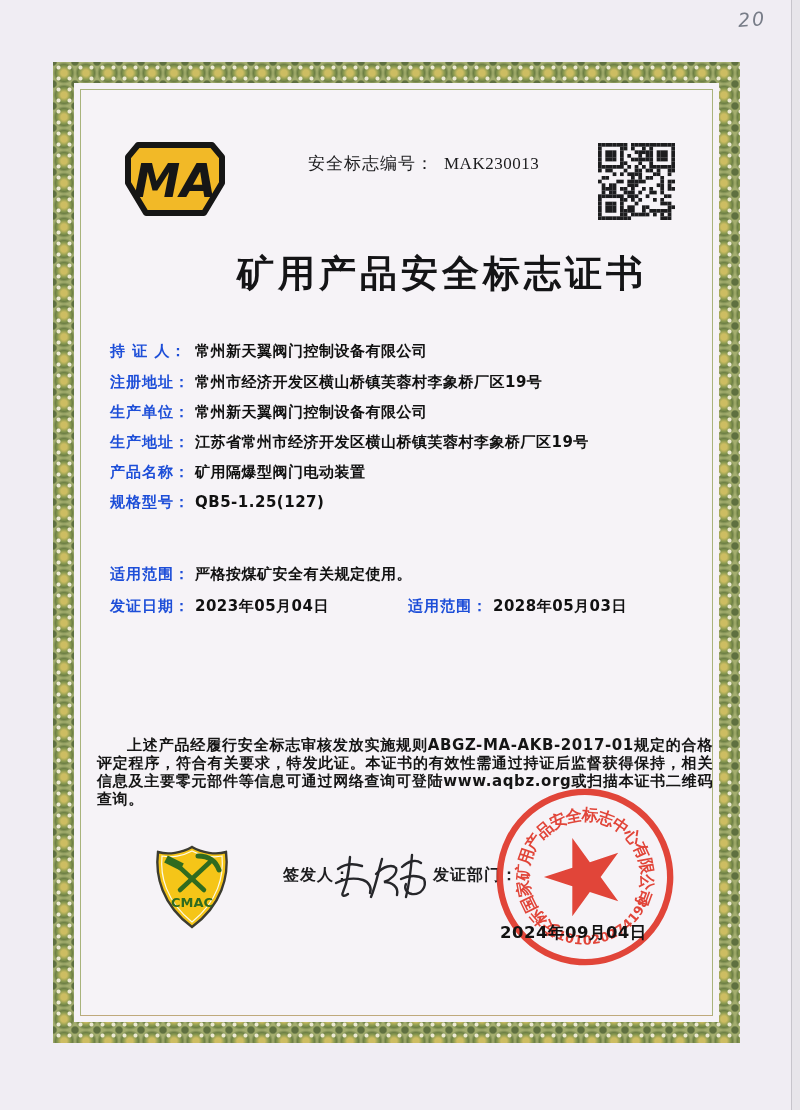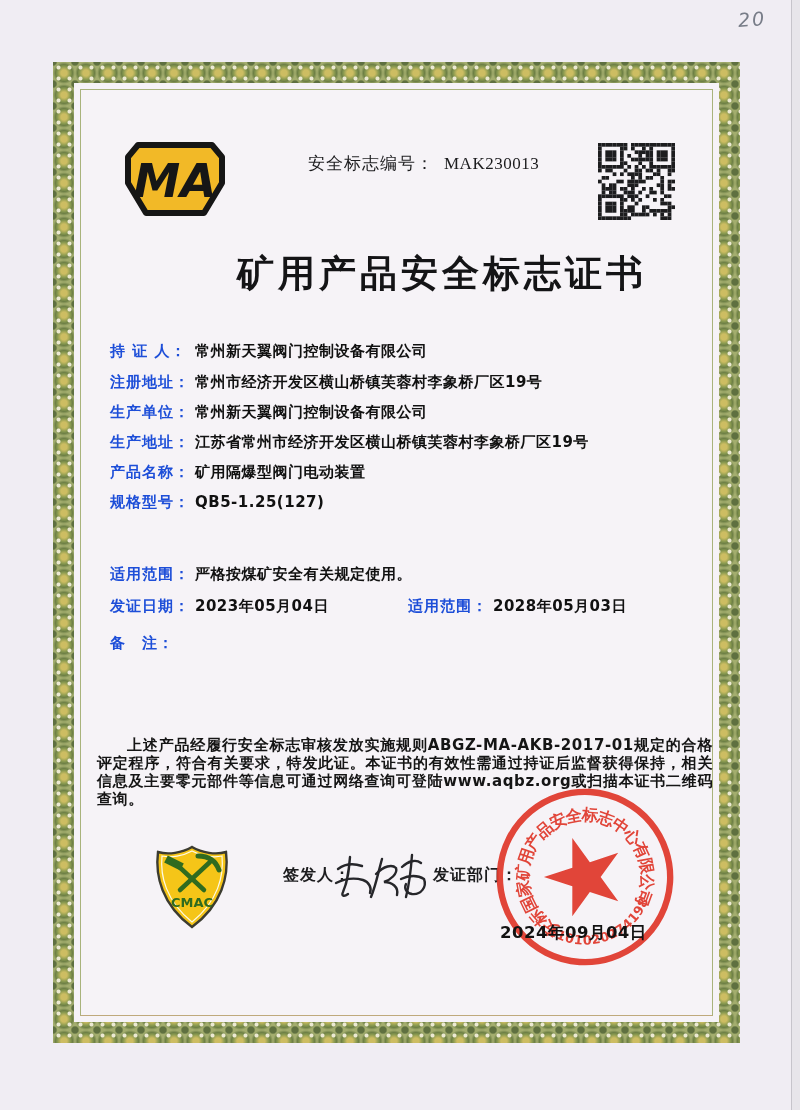--- a/index.html
+++ b/index.html
@@ -330,23 +330,20 @@
   </div>
   <div class="row" style="top:493px">
     <span class="lbl">规格型号：</span><span class="val">QB5-1.25(127)</span>
   </div>
   <div class="row" style="top:565px">
     <span class="lbl">适用范围：</span><span class="val">严格按煤矿安全有关规定使用。</span>
   </div>
   <div class="row" style="top:597px">
     <span class="lbl">发证日期：</span><span class="val" style="width:153px">2023年05月04日</span><span class="lbl pair2">适用范围：</span><span class="val">2028年05月03日</span>
   </div>
-  <div class="row" style="top:634px">
-    <span class="lbl">备　注：</span>
-  </div>
 
   <div class="statement">上述产品经履行安全标志审核发放实施规则ABGZ-MA-AKB-2017-01规定的合格评定程序，符合有关要求，特发此证。本证书的有效性需通过持证后监督获得保持，相关信息及主要零元部件等信息可通过网络查询可登陆www.aqbz.org或扫描本证书二维码查询。</div>
 
   <svg class="cmac" viewBox="0 0 80 92">
     <path d="M40 4 C50 10 64 12 74 9 C77 33 70 62 40 84 C10 62 3 33 6 9 C16 12 30 10 40 4 Z" fill="#f5c518" stroke="#3c3c30" stroke-width="2.4"></path>
     <path d="M40 8 C49 13 61 15 70 13 C72 33 66 58 40 79 C14 58 8 33 10 13 C19 15 31 13 40 8 Z" fill="none" stroke="#fdfbe8" stroke-width="1.2"></path>
     <path d="M22 19 L52 47" stroke="#2f6b1f" stroke-width="4.5" stroke-linecap="round"></path>
     <path d="M58 19 L28 47" stroke="#2f6b1f" stroke-width="4.5" stroke-linecap="round"></path>
     <path d="M14 16 L30 24" stroke="#2f6b1f" stroke-width="8" stroke-linecap="butt"></path>
     <path d="M46 13 Q62 13 67 27" stroke="#2f6b1f" stroke-width="5" fill="none" stroke-linecap="round"></path>

